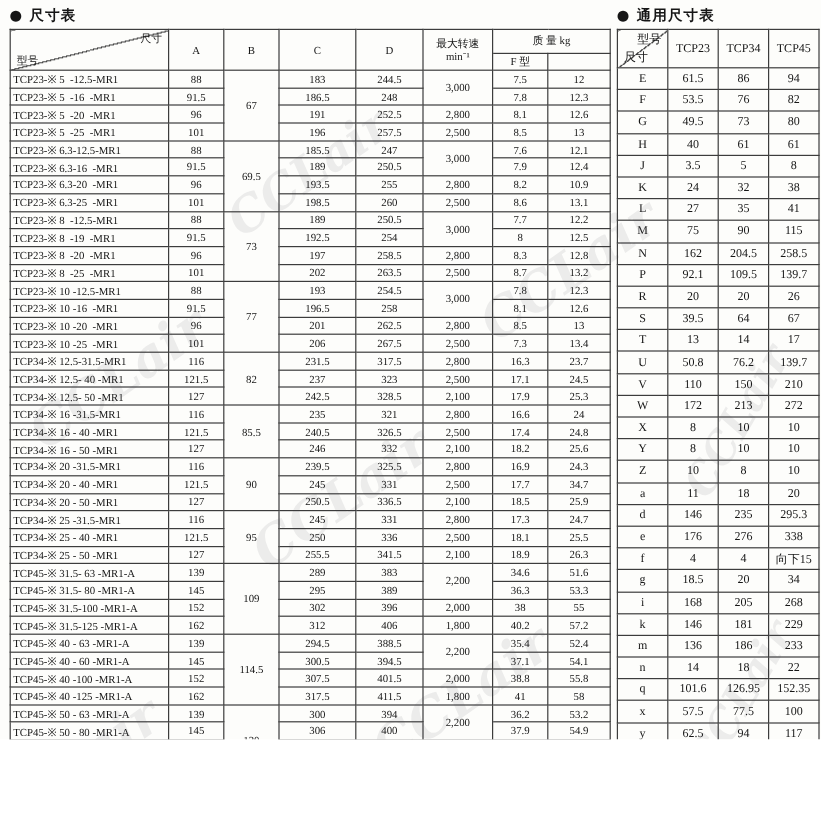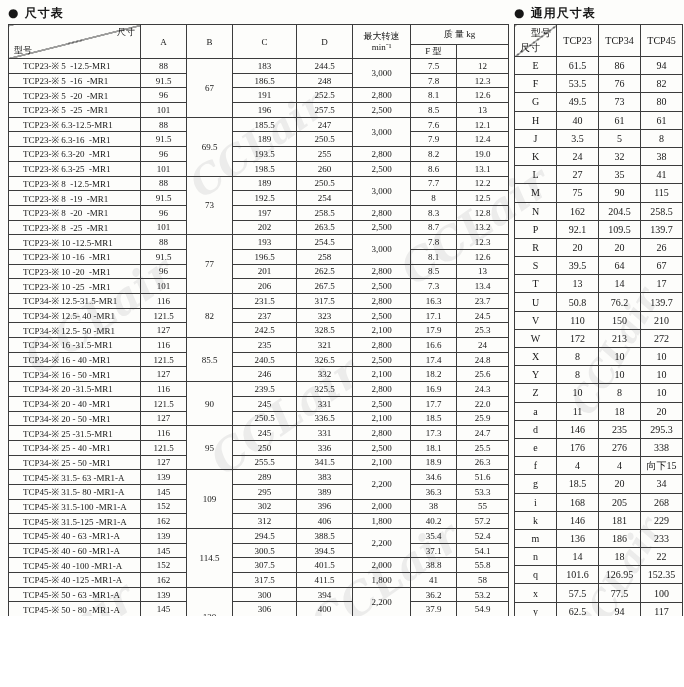--- a/index.html
+++ b/index.html
@@ -9,21 +9,21 @@
   .title{position:absolute;font-size:12px;font-weight:bold;letter-spacing:1px;z-index:2}
   #left-title{left:8px;top:5px}
   #right-title{left:514px;top:5px}
   table{border-collapse:collapse;table-layout:fixed;font-family:Liberation Serif, serif;z-index:2;position:absolute;background:transparent}
   th,td{border:1px solid #3c3c3c;text-align:center;vertical-align:middle;overflow:hidden;white-space:nowrap;font-weight:normal;padding:0 1px}
   .dim-table{left:8px;top:24px;width:500px;font-size:9px}
   .dim-table thead tr:first-child{height:20px}
   .dim-table thead tr:last-child{height:14px}
   .dim-table th{font-size:9px}
   .dim-table tbody tr{height:14.7px}
-  .model{text-align:left;white-space:pre;padding-left:14px}
+  .model{text-align:left;white-space:pre;padding-left:2px}
   .common-table{left:514px;top:24px;width:168px;font-size:10px}
   .common-table thead tr{height:32px}
   .common-table tbody tr{height:18.2px}
   .corner{position:relative;background:linear-gradient(to bottom right,transparent calc(50% - .5px),#3c3c3c calc(50% - .5px),#3c3c3c calc(50% + .5px),transparent calc(50% + .5px))}
   .corner .ct{position:absolute;top:1px;right:5px}
   .corner .cb{position:absolute;bottom:1px;left:5px}
   .speedcell div{line-height:1.15}
   .footnote{position:absolute;left:10px;top:620px;font-size:10px;z-index:2}
   .logo{position:absolute;left:512px;top:643px;font-size:19px;font-weight:bold;z-index:3;color:#0d0d14;letter-spacing:.5px}
   .logo .lat{font-family:"DejaVu Serif","Liberation Serif",serif;font-style:italic;margin-right:6px}
@@ -125,21 +125,21 @@
           <td>7.9</td>
           <td>12.4</td>
         </tr>
         <tr>
           <td class="model">TCP23-※ 6.3-20  -MR1</td>
           <td>96</td>
           <td>193.5</td>
           <td>255</td>
           <td>2,800</td>
           <td>8.2</td>
-          <td>19.0</td>
+          <td>10.9</td>
         </tr>
         <tr>
           <td class="model">TCP23-※ 6.3-25  -MR1</td>
           <td>101</td>
           <td>198.5</td>
           <td>260</td>
           <td>2,500</td>
           <td>8.6</td>
           <td>13.1</td>
         </tr>
@@ -281,21 +281,21 @@
           <td>16.9</td>
           <td>24.3</td>
         </tr>
         <tr>
           <td class="model">TCP34-※ 20 - 40 -MR1</td>
           <td>121.5</td>
           <td>245</td>
           <td>331</td>
           <td>2,500</td>
           <td>17.7</td>
-          <td>22.0</td>
+          <td>34.7</td>
         </tr>
         <tr>
           <td class="model">TCP34-※ 20 - 50 -MR1</td>
           <td>127</td>
           <td>250.5</td>
           <td>336.5</td>
           <td>2,100</td>
           <td>18.5</td>
           <td>25.9</td>
         </tr>

